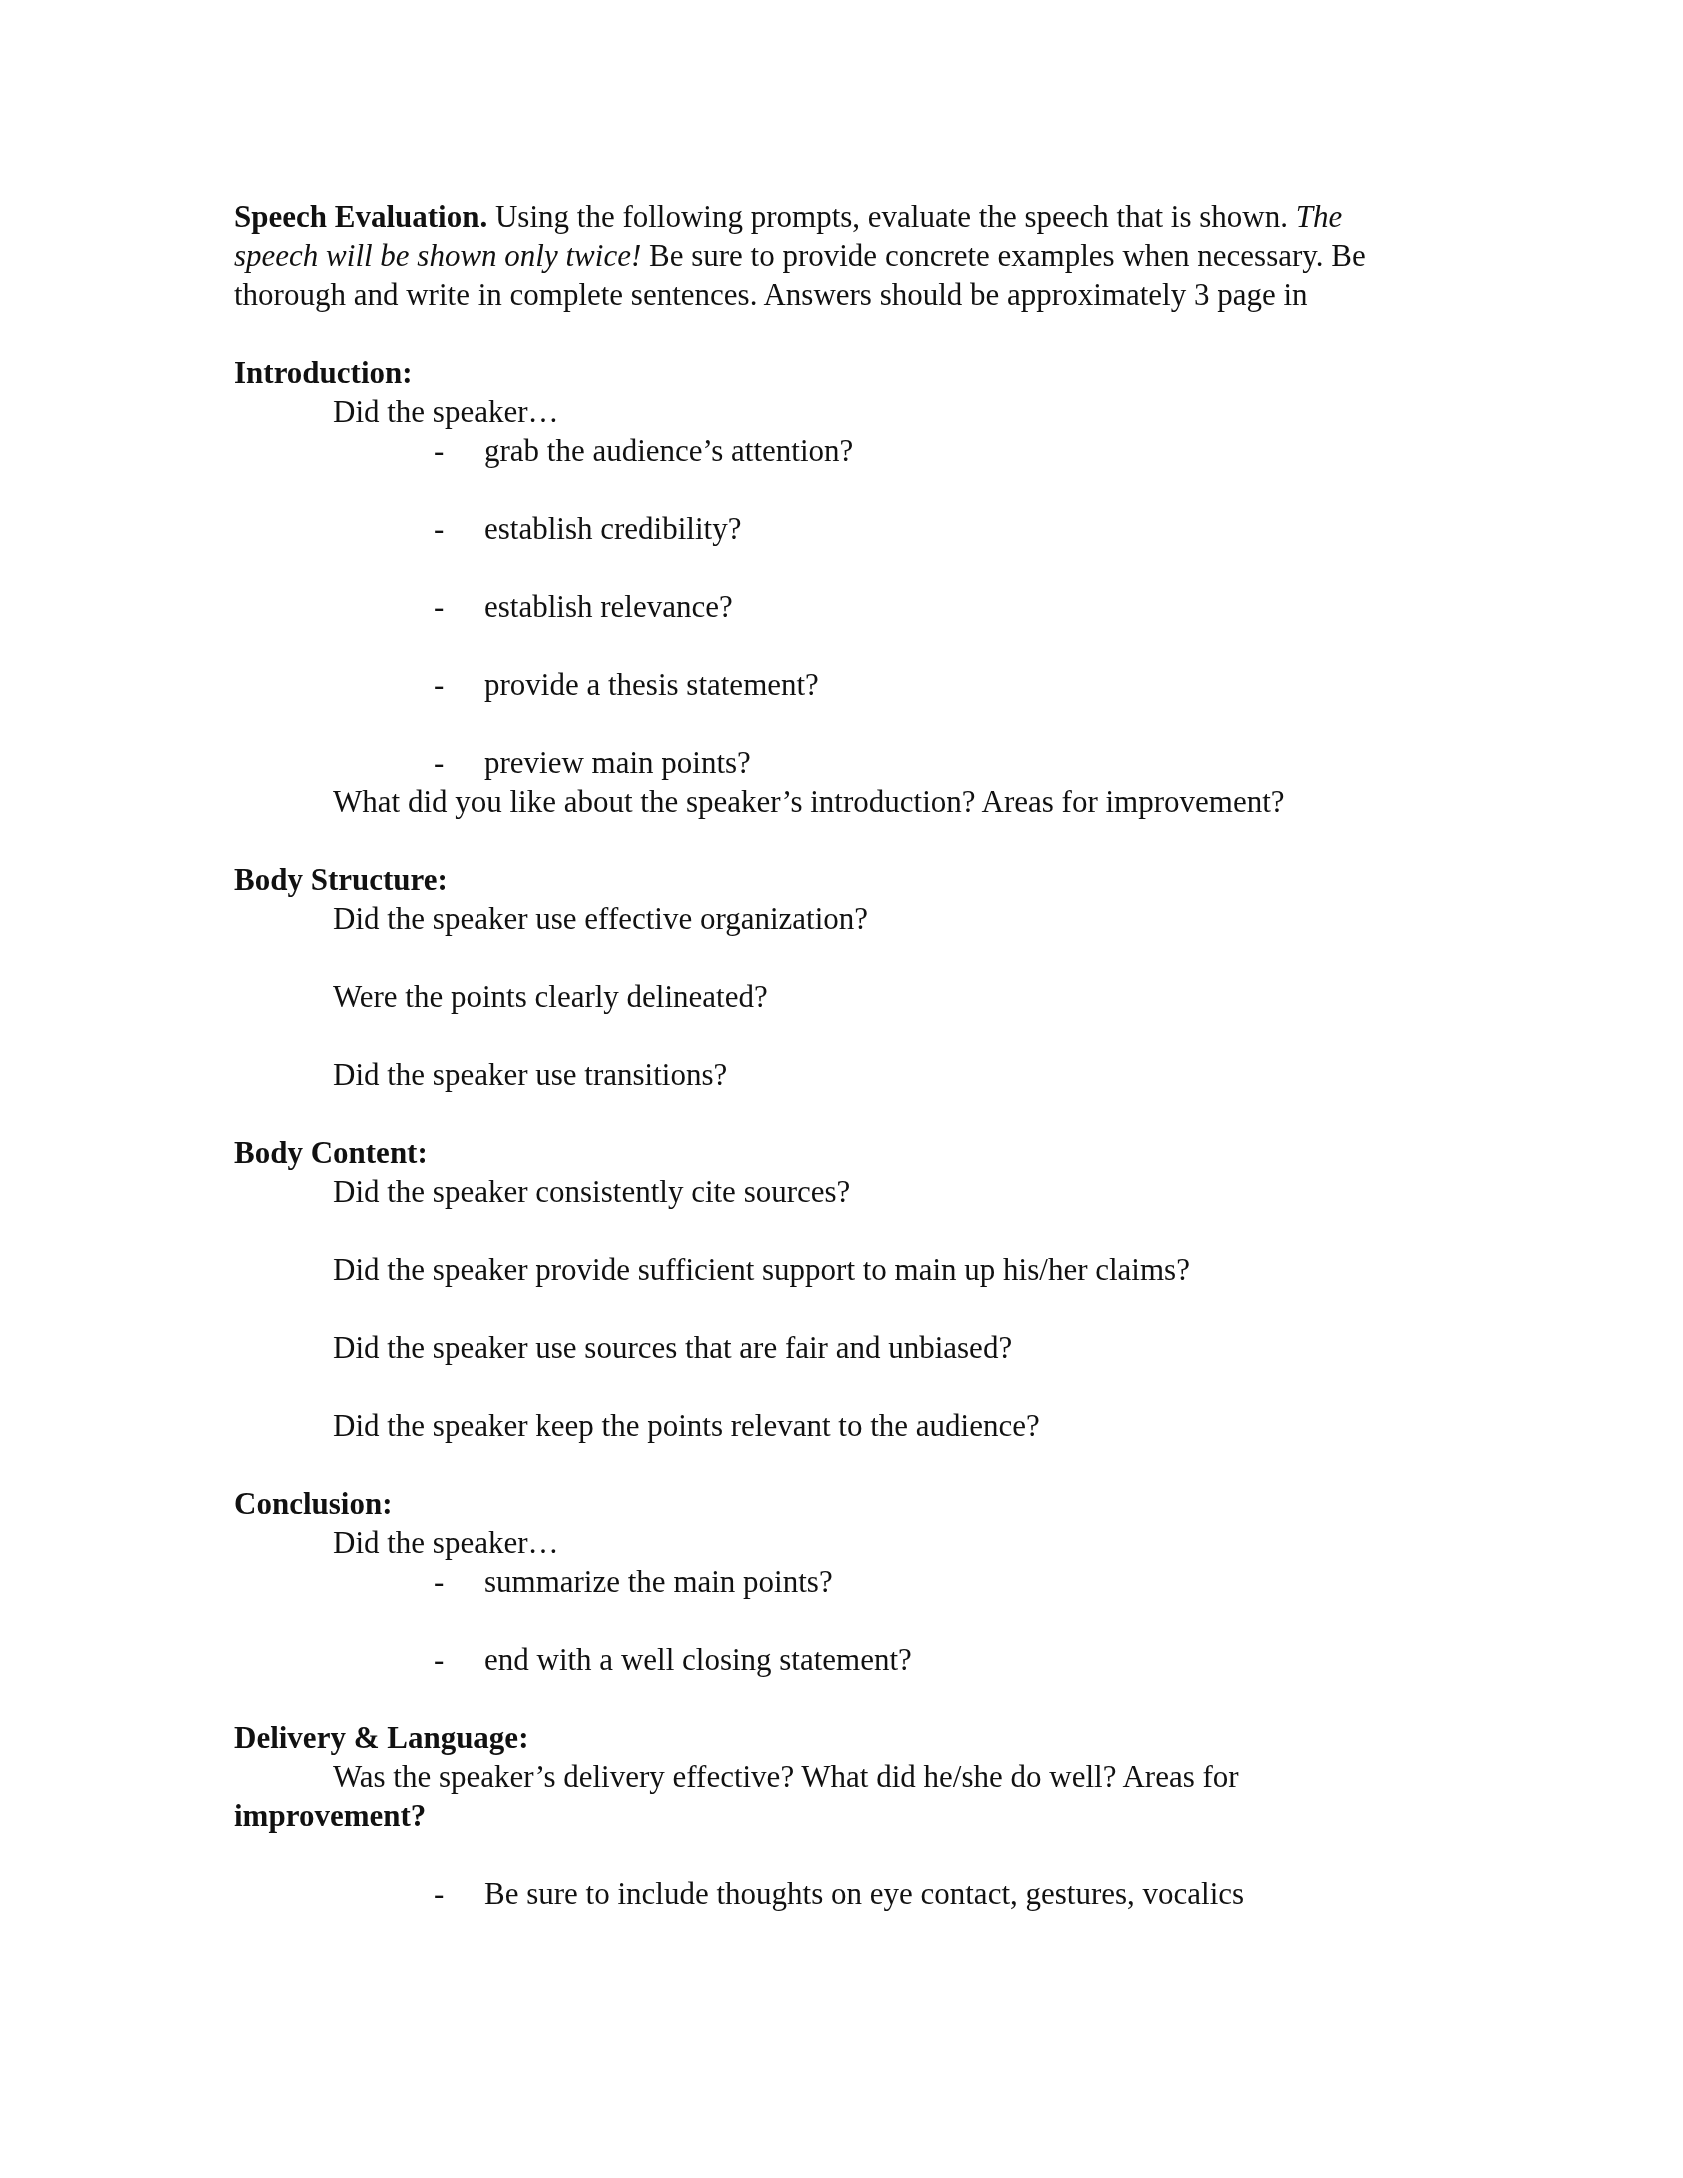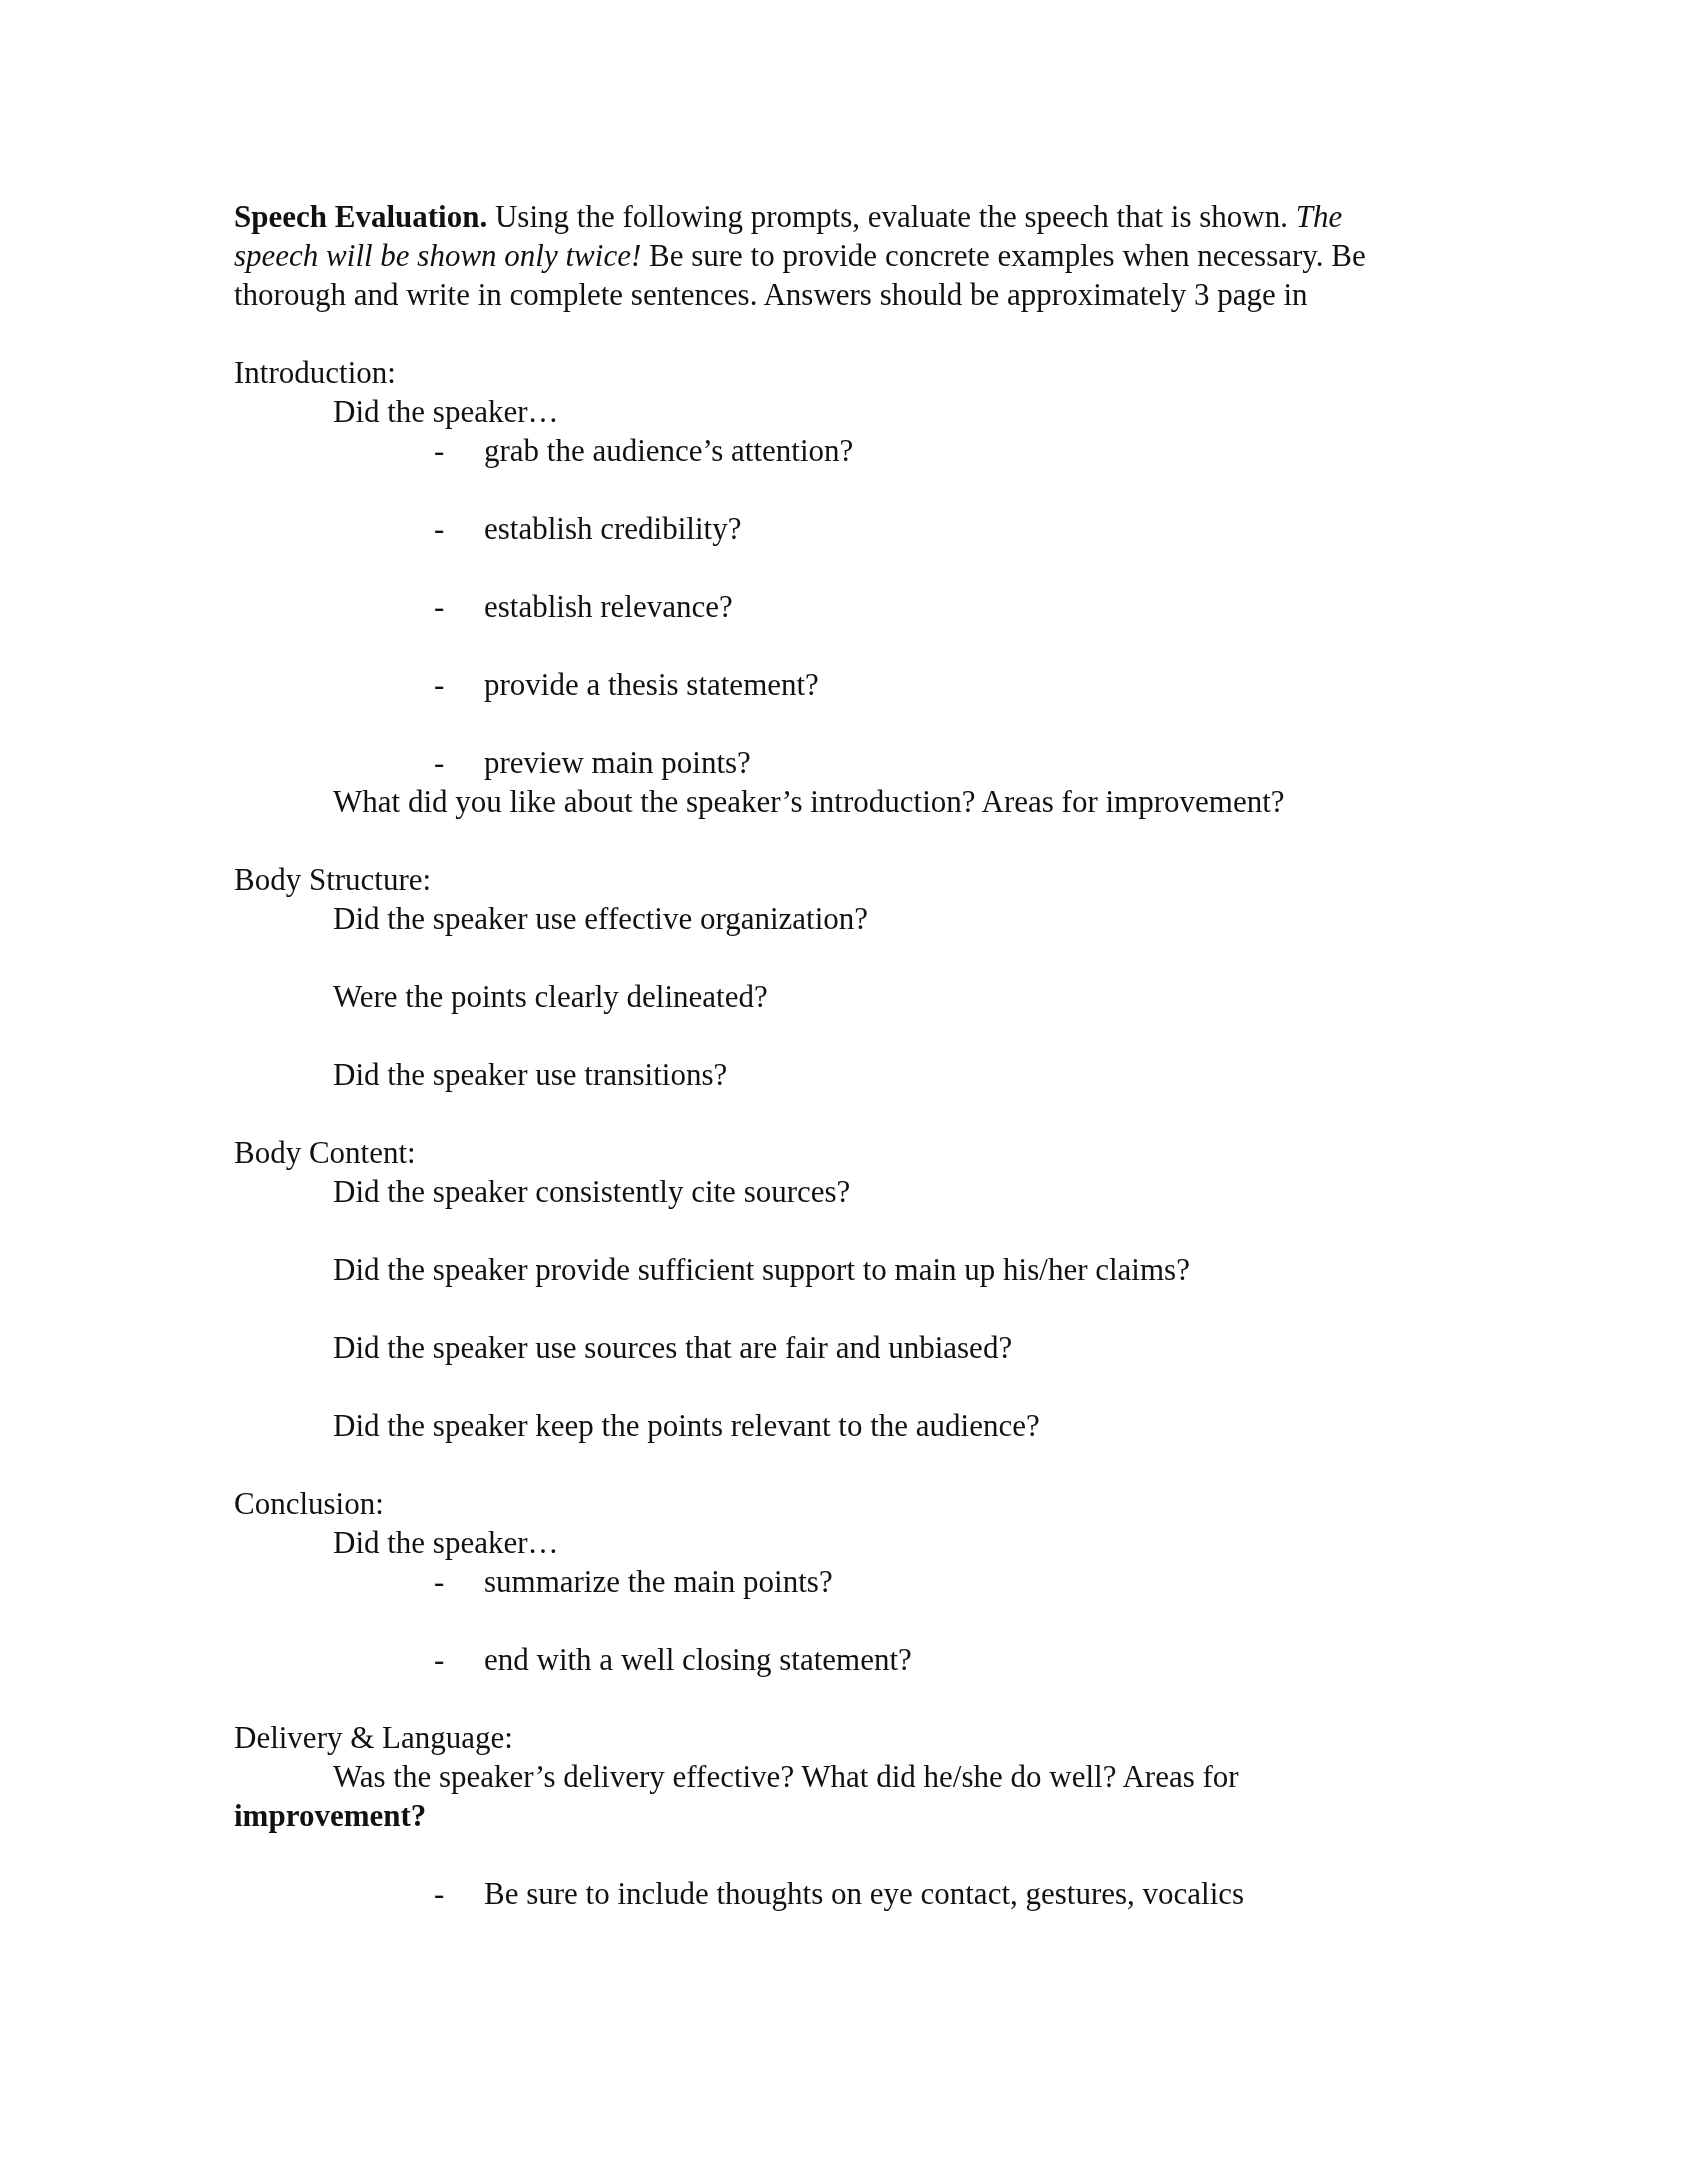--- a/index.html
+++ b/index.html
@@ -20,21 +20,21 @@
   }
   .content {
     position: absolute;
     left: 198px;
     top: 197px;
     width: 1287px;
     margin-left: 36px;
   }
   .b { font-weight: bold; }
   .i { font-style: italic; }
-  .heading { font-weight: normal; }
+  .heading { font-weight: bold; }
   .lead { padding-left: 99px; }
   .question { padding-left: 99px; }
   .gap1 { margin-bottom: 39px; }
   .bullet {
     display: flex;
     padding-left: 200px;
   }
   .bullet .dash {
     flex: 0 0 50px;
   }

